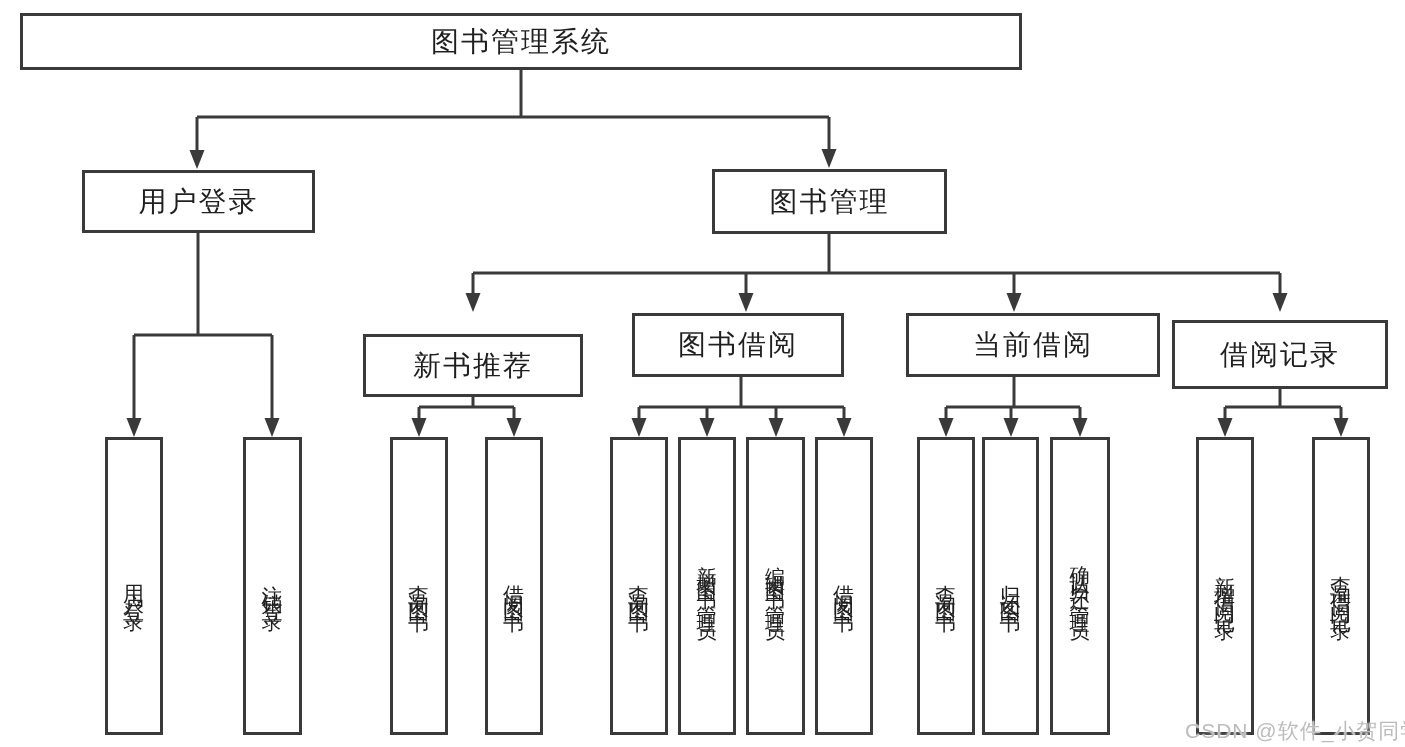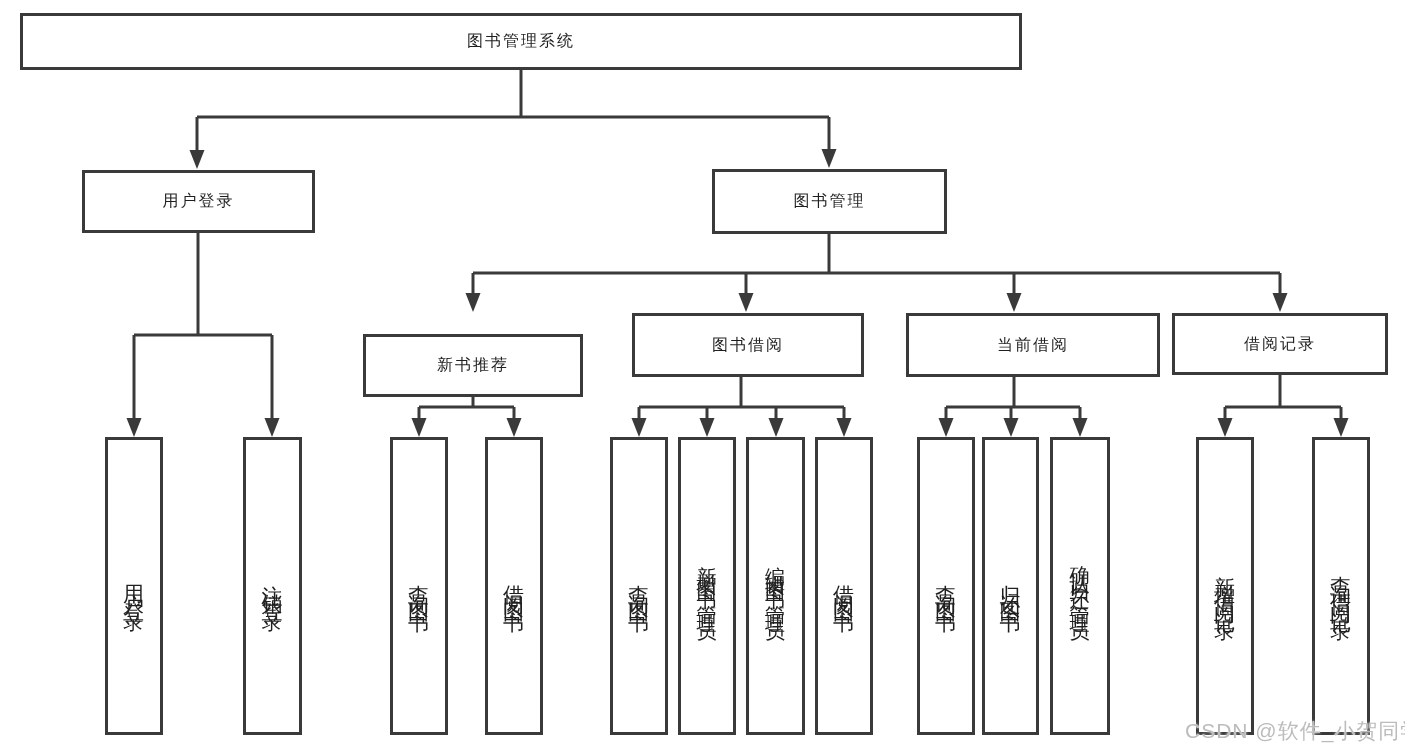--- a/index.html
+++ b/index.html
@@ -24,21 +24,21 @@
     box-sizing:border-box;
     border:3px solid #3a3a3a;
     background:#ffffff;
     display:flex;
     align-items:center;
     justify-content:center;
     z-index:2;
     color:#1f1f1f;
   }
   .hnode{
-    font-size:16px;
+    font-size:28px;
     letter-spacing:2px;
     white-space:nowrap;
   }
   .leaf{
     z-index:2;
   }
   .leaf .vtext{
     writing-mode:vertical-rl;
     text-orientation:mixed;
     font-size:21px;
@@ -129,27 +129,27 @@
   <div class="node hnode" style="left: 82px; top: 170px; width: 233px; height: 63px; border-color: rgb(58, 58, 58);">
     <span>用户登录</span>
   </div>
   <div class="node hnode" style="left: 712px; top: 169px; width: 235px; height: 65px; border-color: rgb(58, 58, 58);">
     <span>图书管理</span>
   </div>
 
   <div class="node hnode" style="left: 363px; top: 312px; width: 220px; height: 63px; border-color: rgb(58, 58, 58); margin-top: 22px;">
     <span>新书推荐</span>
   </div>
-  <div class="node hnode" style="left: 632px; top: 313px; width: 232px; height: 64px; border-color: rgb(58, 58, 58);">
+  <div class="node hnode" style="left: 632px; top: 313px; width: 212px; height: 64px; border-color: rgb(58, 58, 58);">
     <span>图书借阅</span>
   </div>
   <div class="node hnode" style="left: 906px; top: 313px; width: 254px; height: 64px; border-color: rgb(58, 58, 58);">
     <span>当前借阅</span>
   </div>
-  <div class="node hnode" style="left: 1172px; top: 313px; width: 216px; height: 62px; border-color: rgb(58, 58, 58);">
+  <div class="node hnode" style="left: 1172px; top: 320px; width: 216px; height: 69px; border-color: rgb(58, 58, 58);">
     <span>借阅记录</span>
   </div>
 
   <div class="node leaf" style="left: 105px; top: 437px; width: 58px; height: 298px; border-color: rgb(58, 58, 58);">
     <span class="vtext">用户登录</span>
   </div>
   <div class="node leaf" style="left: 243px; top: 437px; width: 59px; height: 298px; border-color: rgb(58, 58, 58);">
     <span class="vtext">注销登录</span>
   </div>
 

